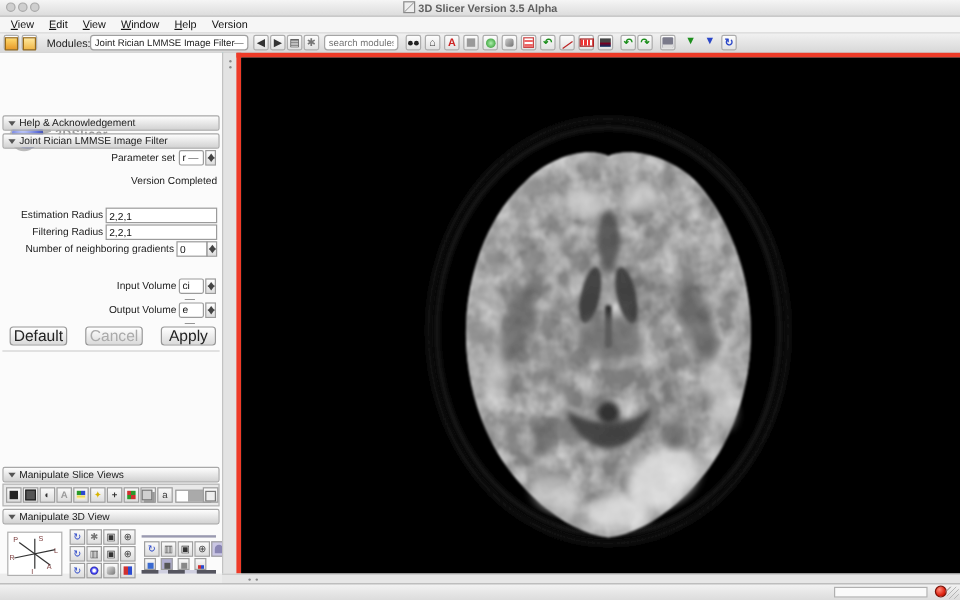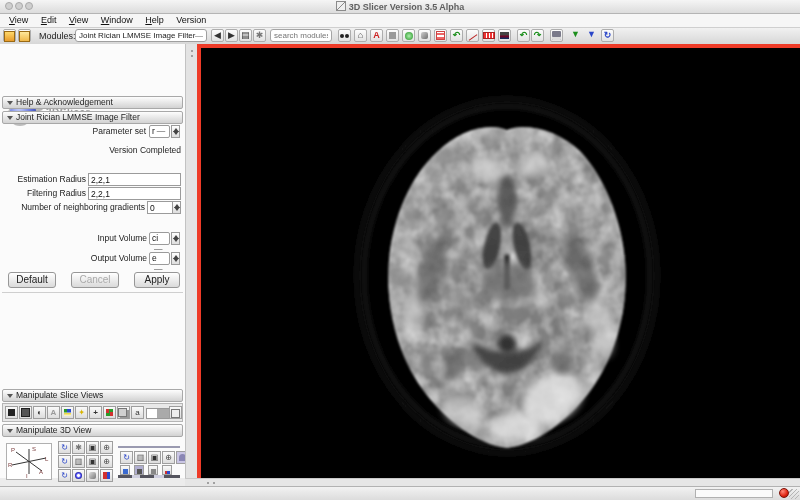--- a/index.html
+++ b/index.html
@@ -54,21 +54,21 @@
   .kcmb{position:absolute;height:13px;box-sizing:border-box;border:1px solid #9b9b9b;
       border-radius:2px;background:#fff;font-size:8.5px;line-height:11px;padding:0 2px;color:#111;}
   .kcmb .dash{color:#666;margin-left:2px;}
   .spin{position:absolute;width:9px;height:13px;box-sizing:border-box;
       border:1px solid #9b9b9b;background:linear-gradient(#fff,#ddd);}
   .spin i{position:absolute;left:1px;width:0;height:0;border-left:3px solid transparent;
       border-right:3px solid transparent;}
   .spin .up{top:2px;border-bottom:4px solid #444;}
   .spin .dn{bottom:2px;border-top:4px solid #444;}
   .pbtn{position:absolute;height:16px;box-sizing:border-box;border:1px solid #979797;
-      border-radius:3px;background:linear-gradient(#ffffff,#dadada);font-size:10px;
+      border-radius:3px;background:linear-gradient(#ffffff,#dadada);font-size:13px;
       text-align:center;line-height:14px;color:#222;}
   .pbtn.disabled{color:#aaa;}
   .sbar{position:absolute;left:2px;width:181px;height:19px;box-sizing:border-box;
       background:#e9e9e9;border:1px solid #b5b5b5;}
   .sbtn{position:absolute;top:2px;width:13px;height:13px;box-sizing:border-box;
       border:1px solid #9e9e9e;background:linear-gradient(#fafafa,#ddd);
       font-size:8px;line-height:11px;text-align:center;color:#333;}
   .mbtn{position:absolute;width:13px;height:13px;box-sizing:border-box;
       border:1px solid #9e9e9e;background:linear-gradient(#fafafa,#ddd);
       font-size:8px;line-height:11px;text-align:center;color:#444;}

